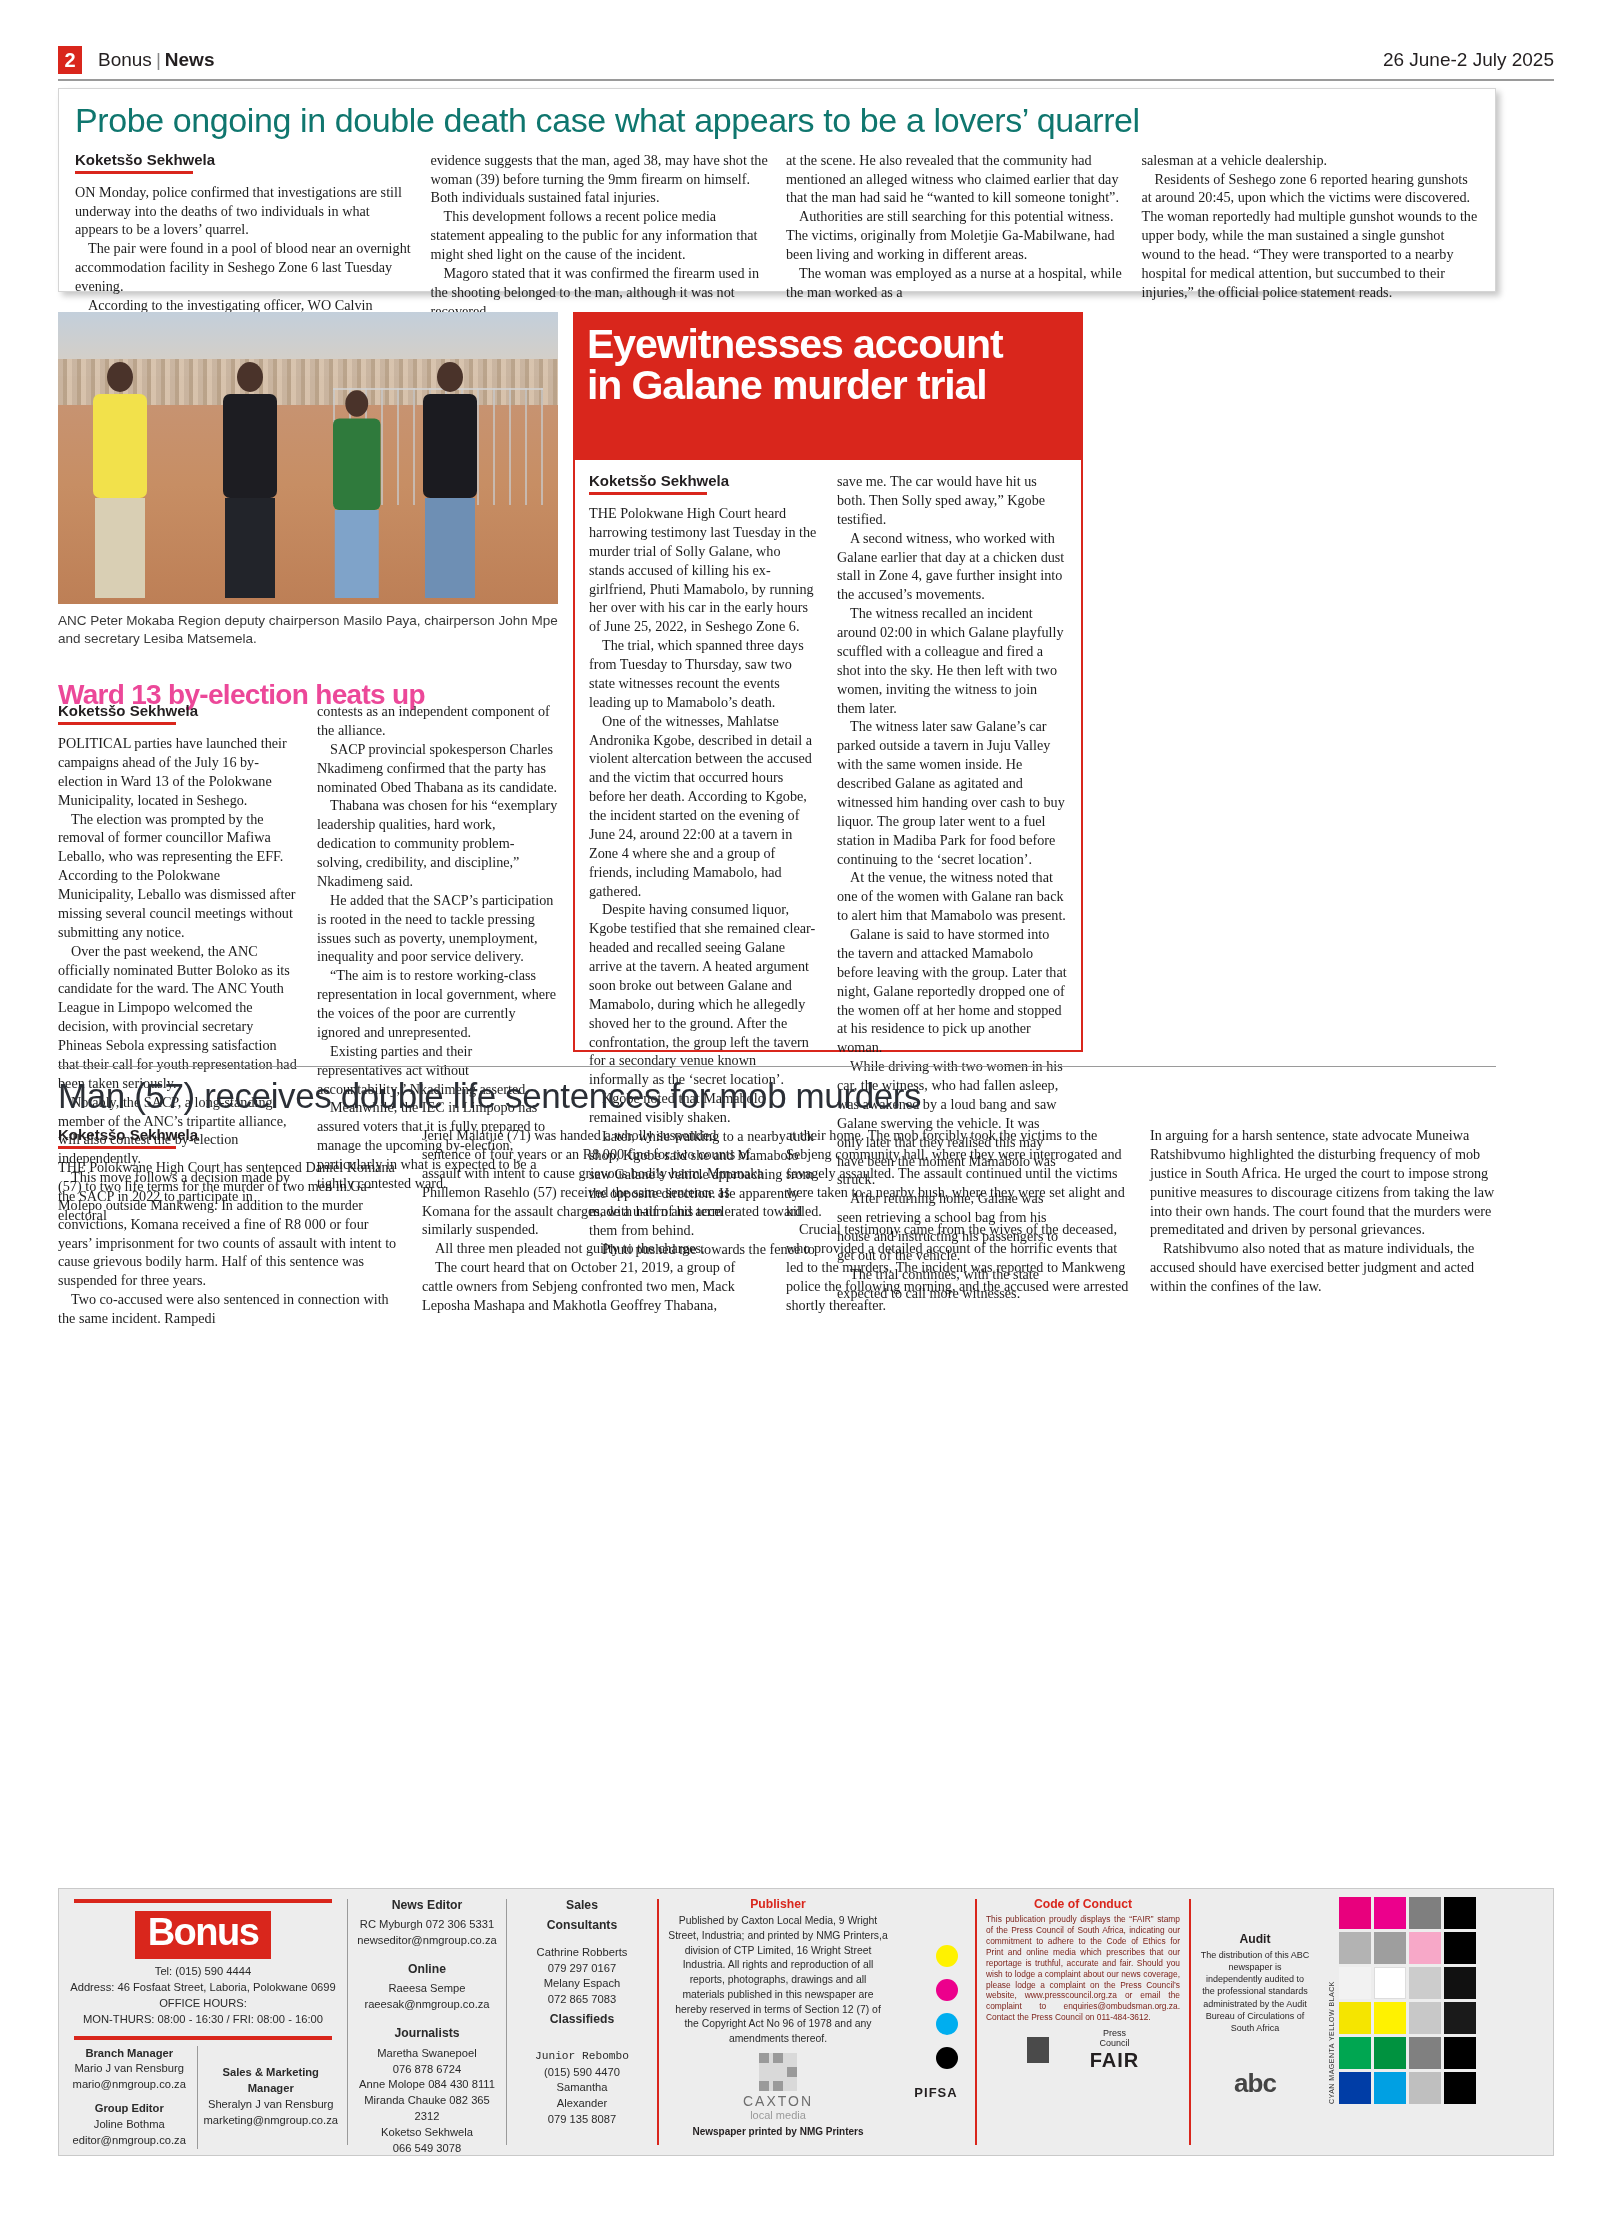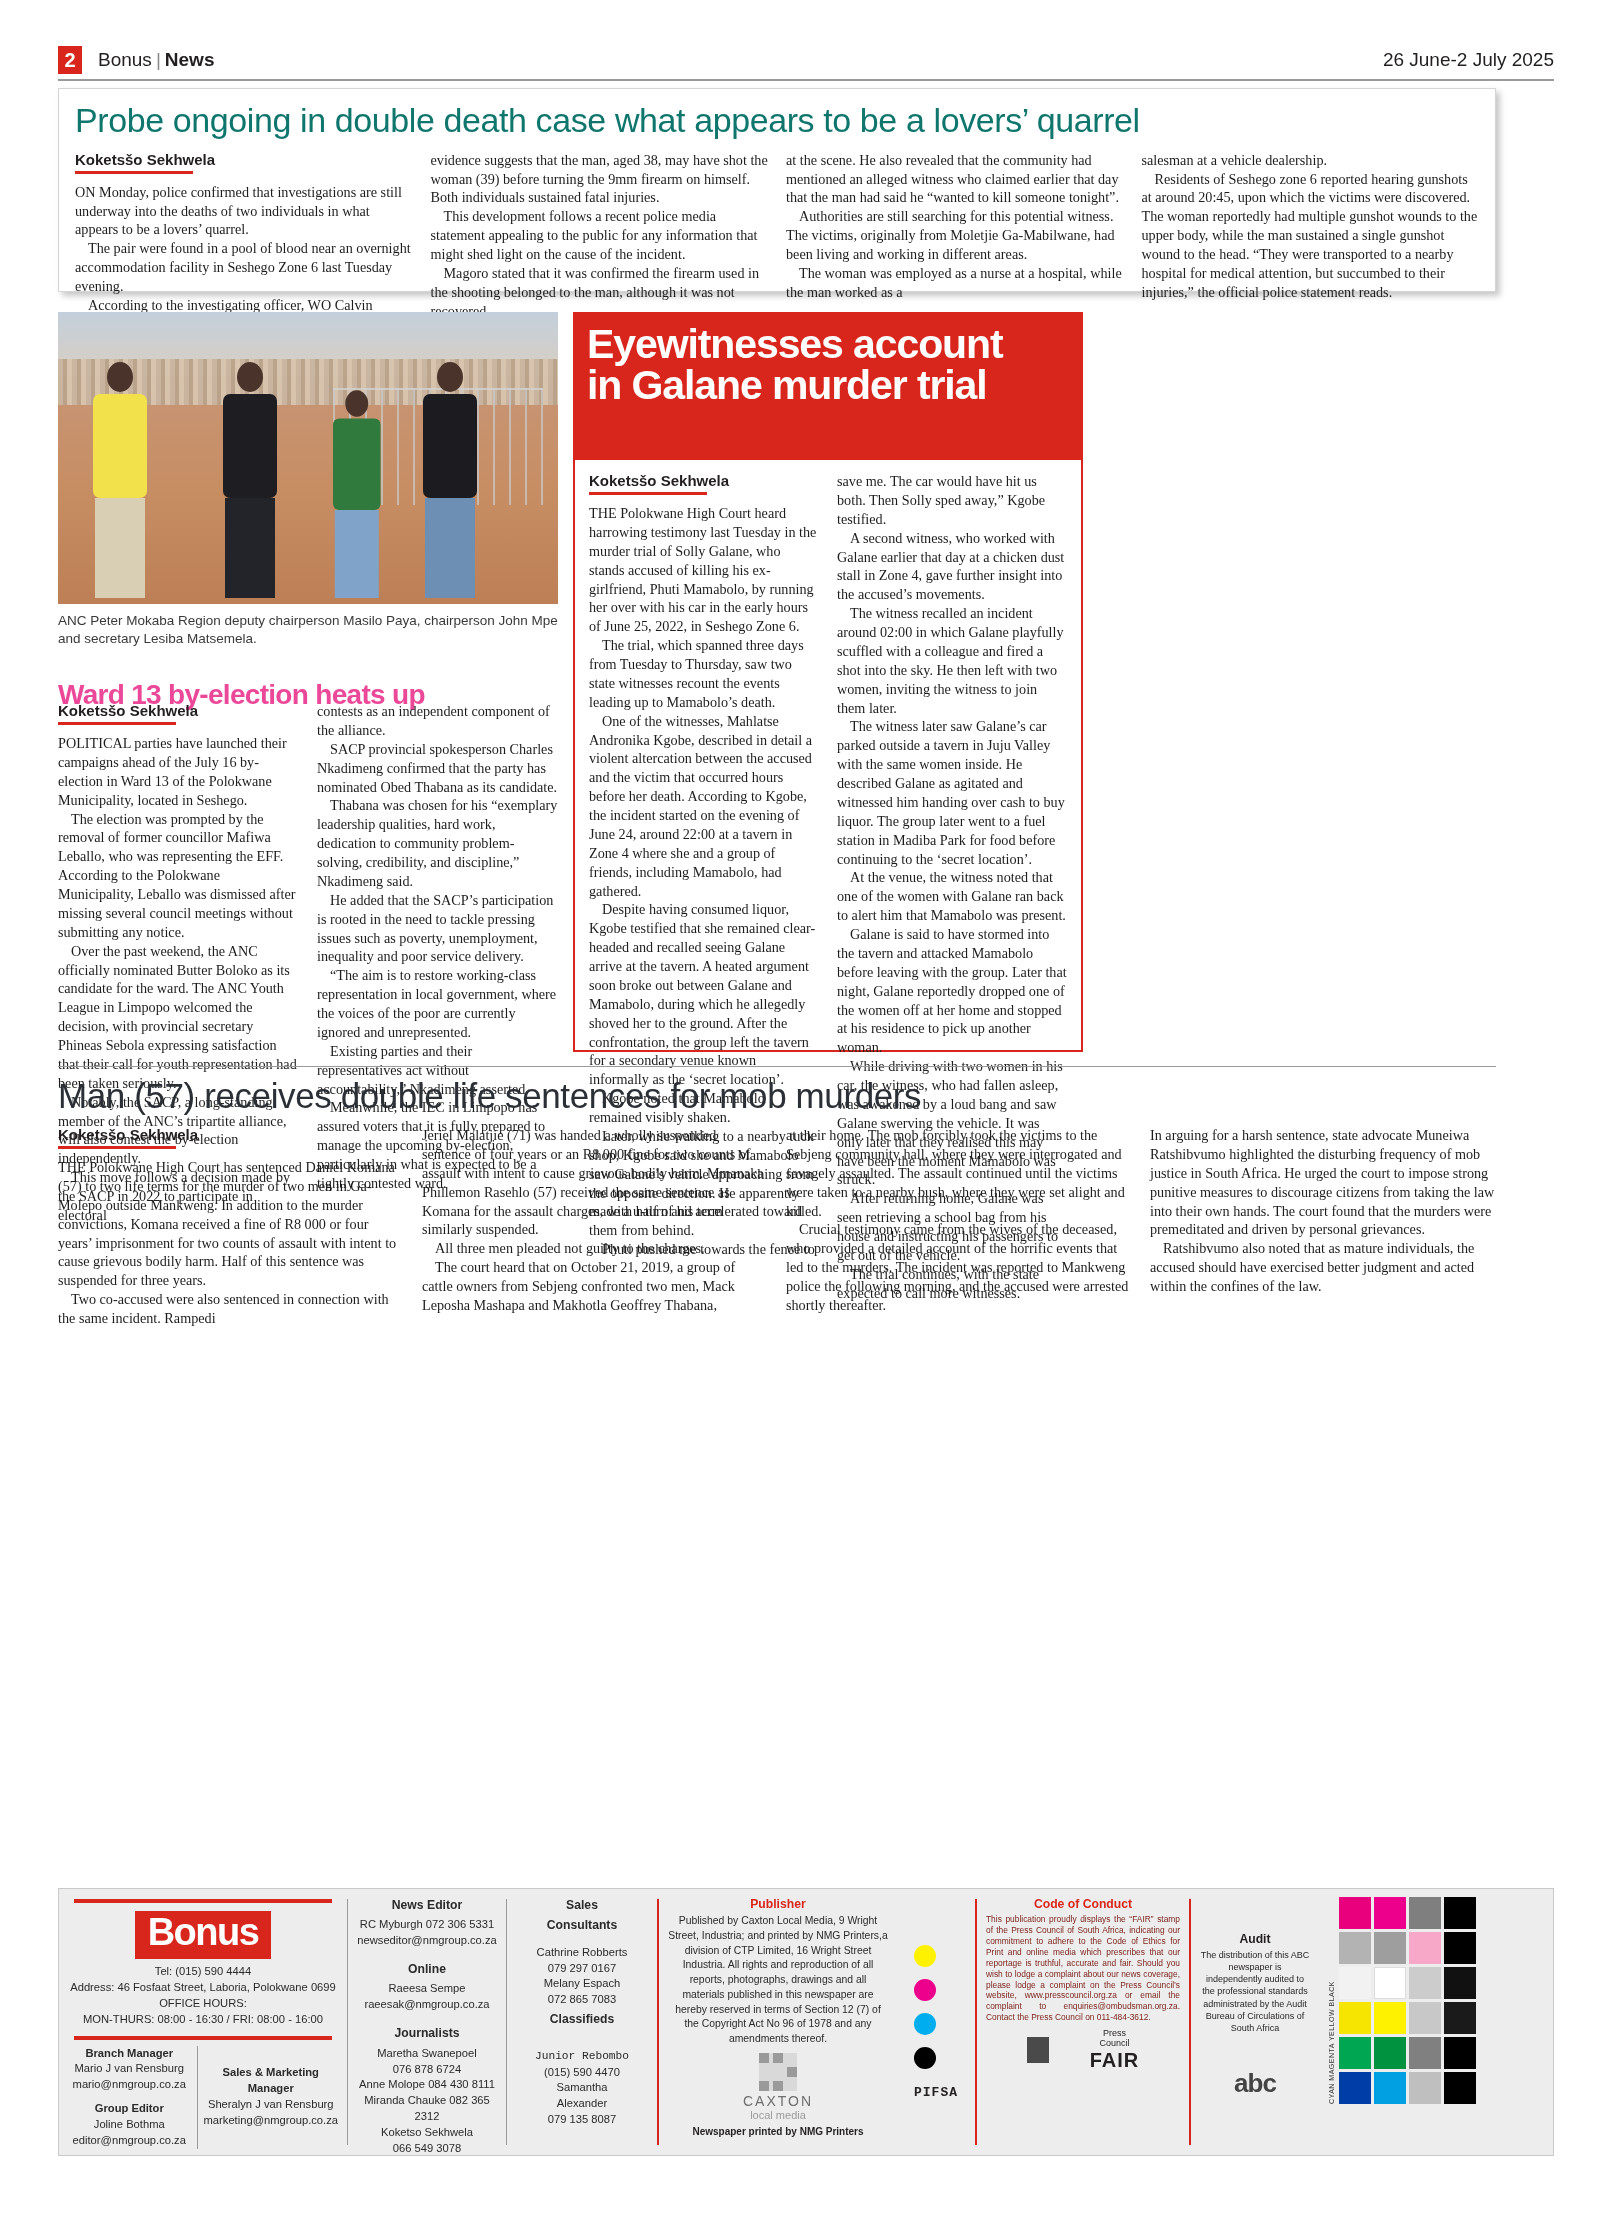--- a/index.html
+++ b/index.html
@@ -143,21 +143,21 @@
   .fcol-cmyk { width: 78px; display:flex; align-items:center; justify-content:center;}
   .fcol-conduct { width: 212px; }
   .fcol-audit { width: 128px; margin-top: 35px; }
   .fcol-swatch { width: 186px; }
   .conduct-txt { font-size: 8.4px; line-height: 1.3; color: #7b1f17; text-align: justify; }
   .audit-txt { font-size: 9px; line-height: 1.35; text-align: center; }
 
   .swatch-grid { display: grid; grid-template-columns: repeat(4, 32px); grid-auto-rows: 32px; gap: 3px; }
   .sw { width: 32px; height: 32px; }
 
-  .cmyk-stack { display:flex; flex-direction: column; align-items:flex-start; gap:12px;font-family:Liberation Mono, monospace; }
+  .cmyk-stack { display:flex; flex-direction: column; align-items:flex-end; gap:12px; }
   .cmyk-dot { width: 22px; height: 22px; border-radius: 50%; }
   .pifsa { font-size: 13px; font-weight: bold; letter-spacing: 1px; margin-top: 4px;}
 
   .caxton-wrap { text-align:center; margin-top: 6px; }
   .caxton-mark {
     width: 38px; height: 38px; margin: 0 auto 2px;
     background:
       linear-gradient(#9a9a9a,#9a9a9a) 0 0/10px 10px no-repeat,
       linear-gradient(#9a9a9a,#9a9a9a) 14px 0/10px 10px no-repeat,
       linear-gradient(#9a9a9a,#9a9a9a) 28px 14px/10px 10px no-repeat,

